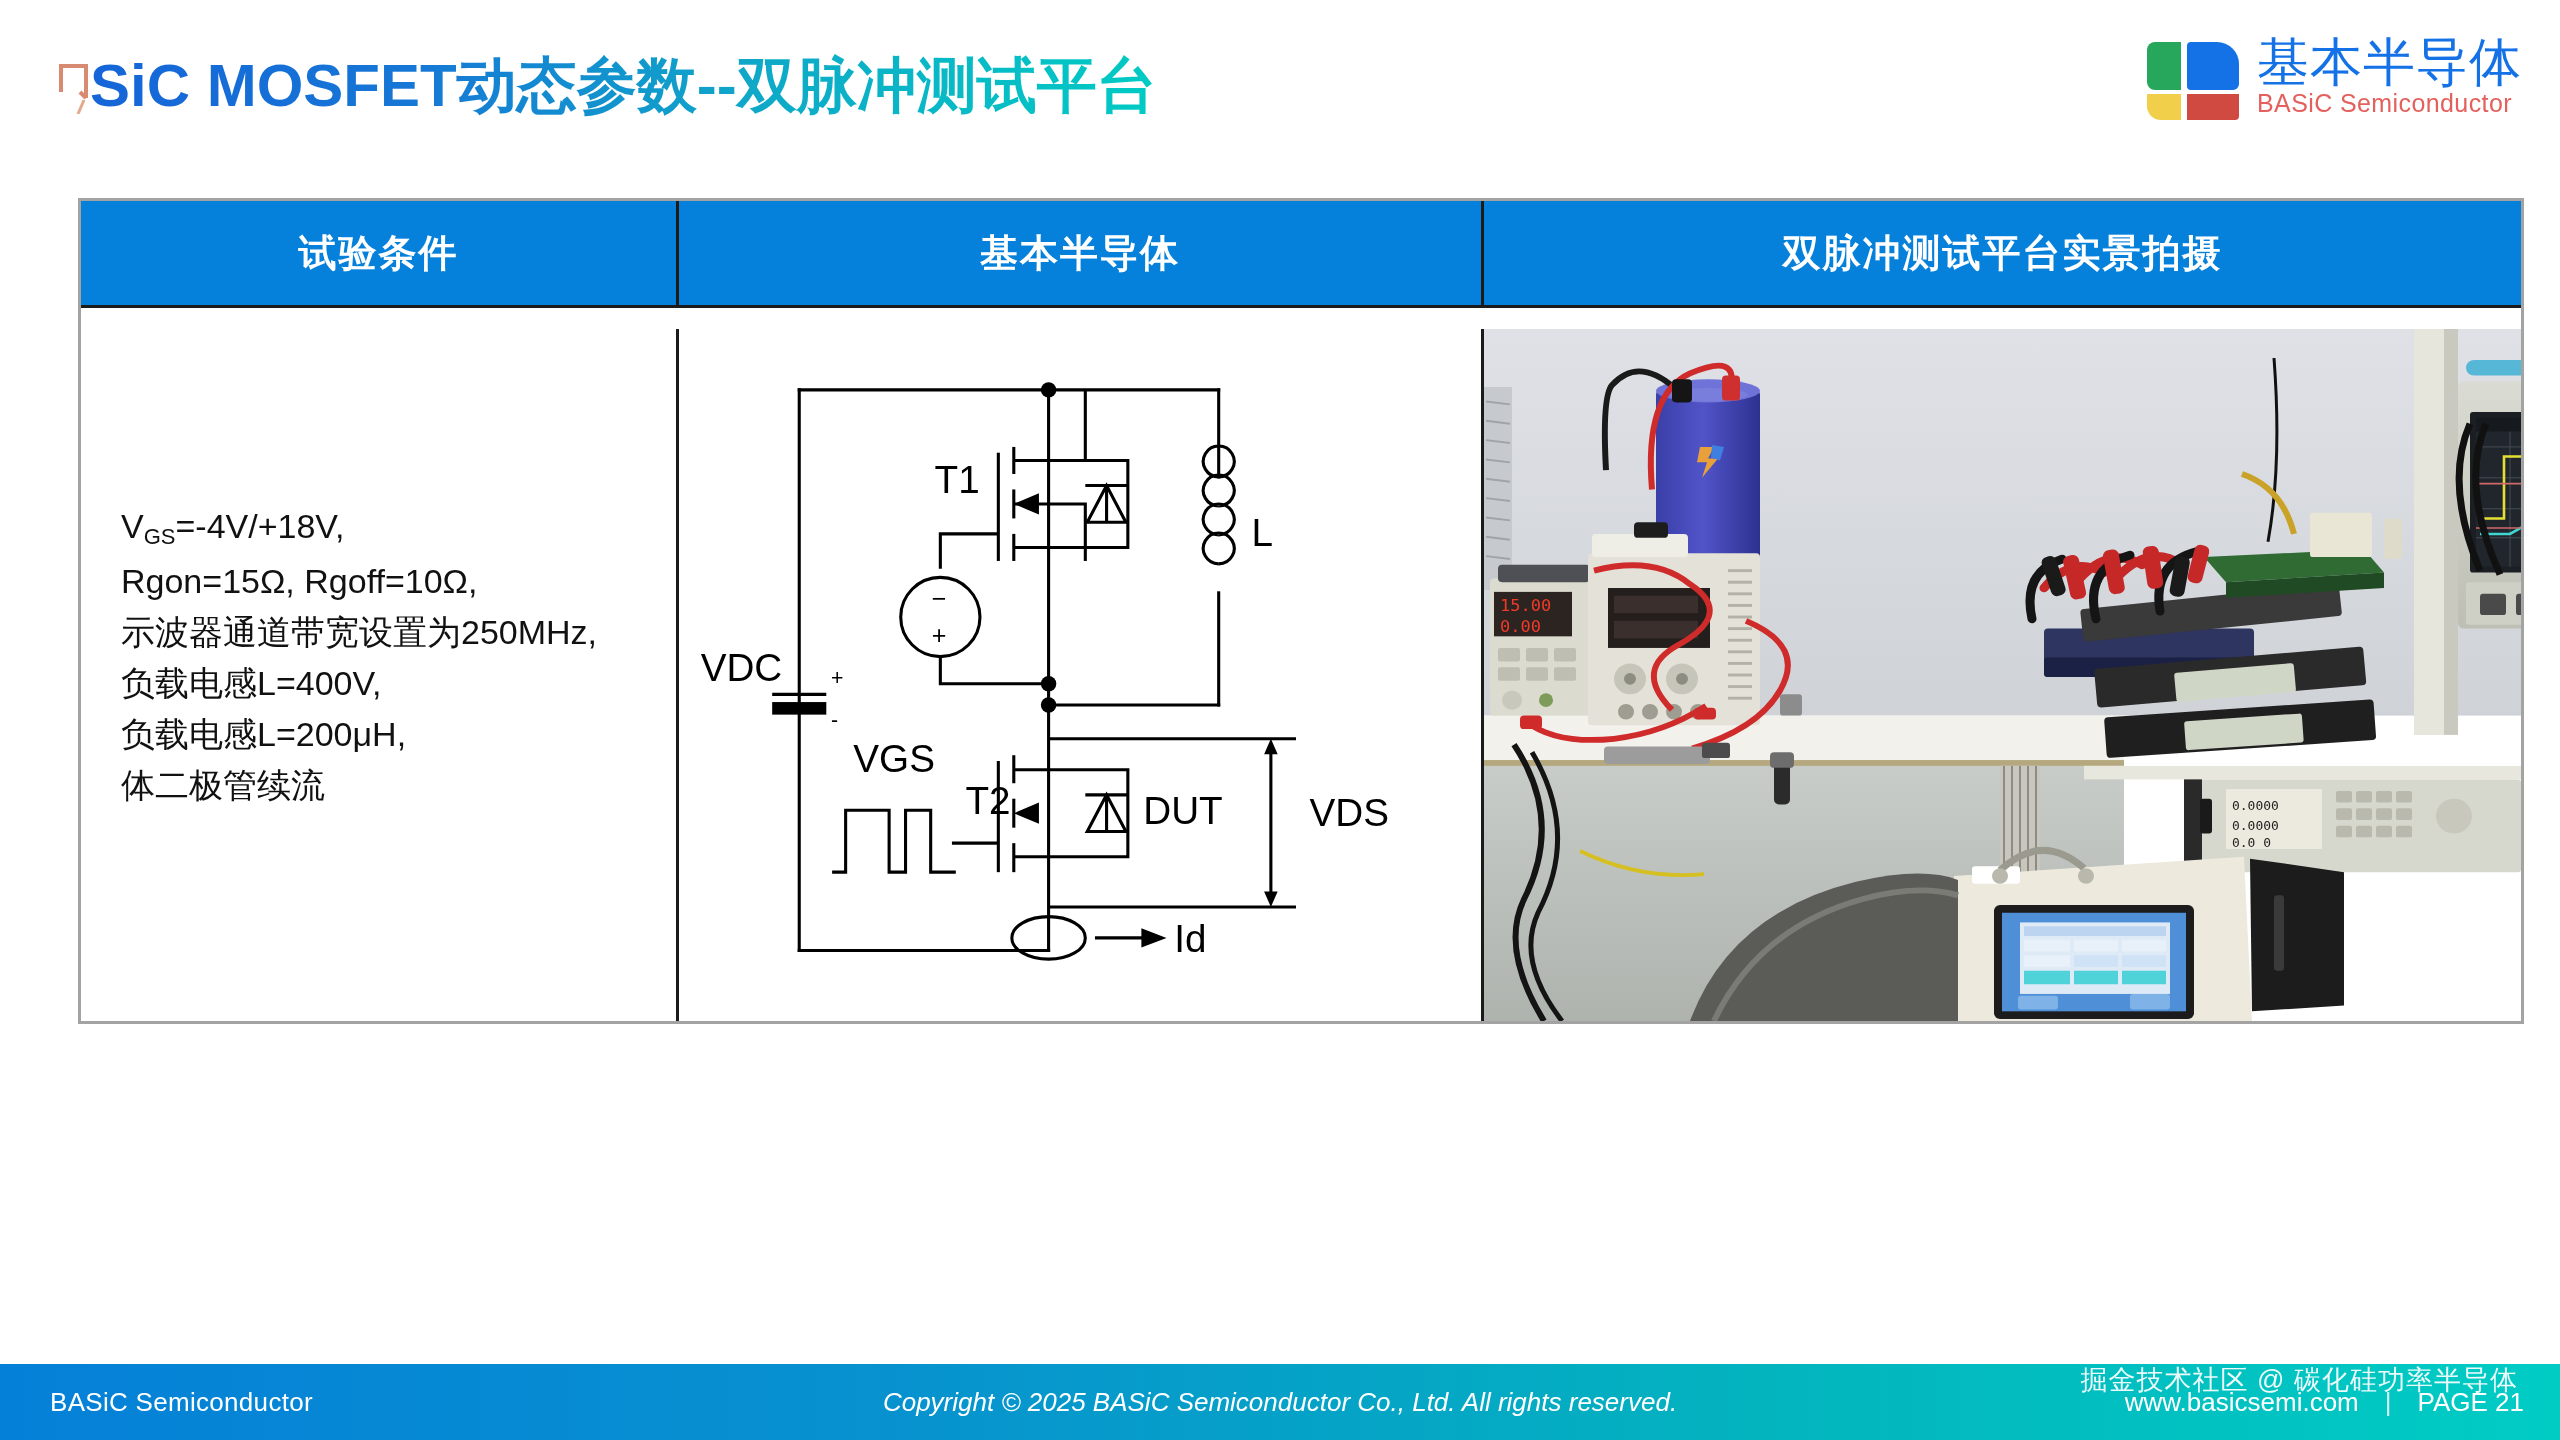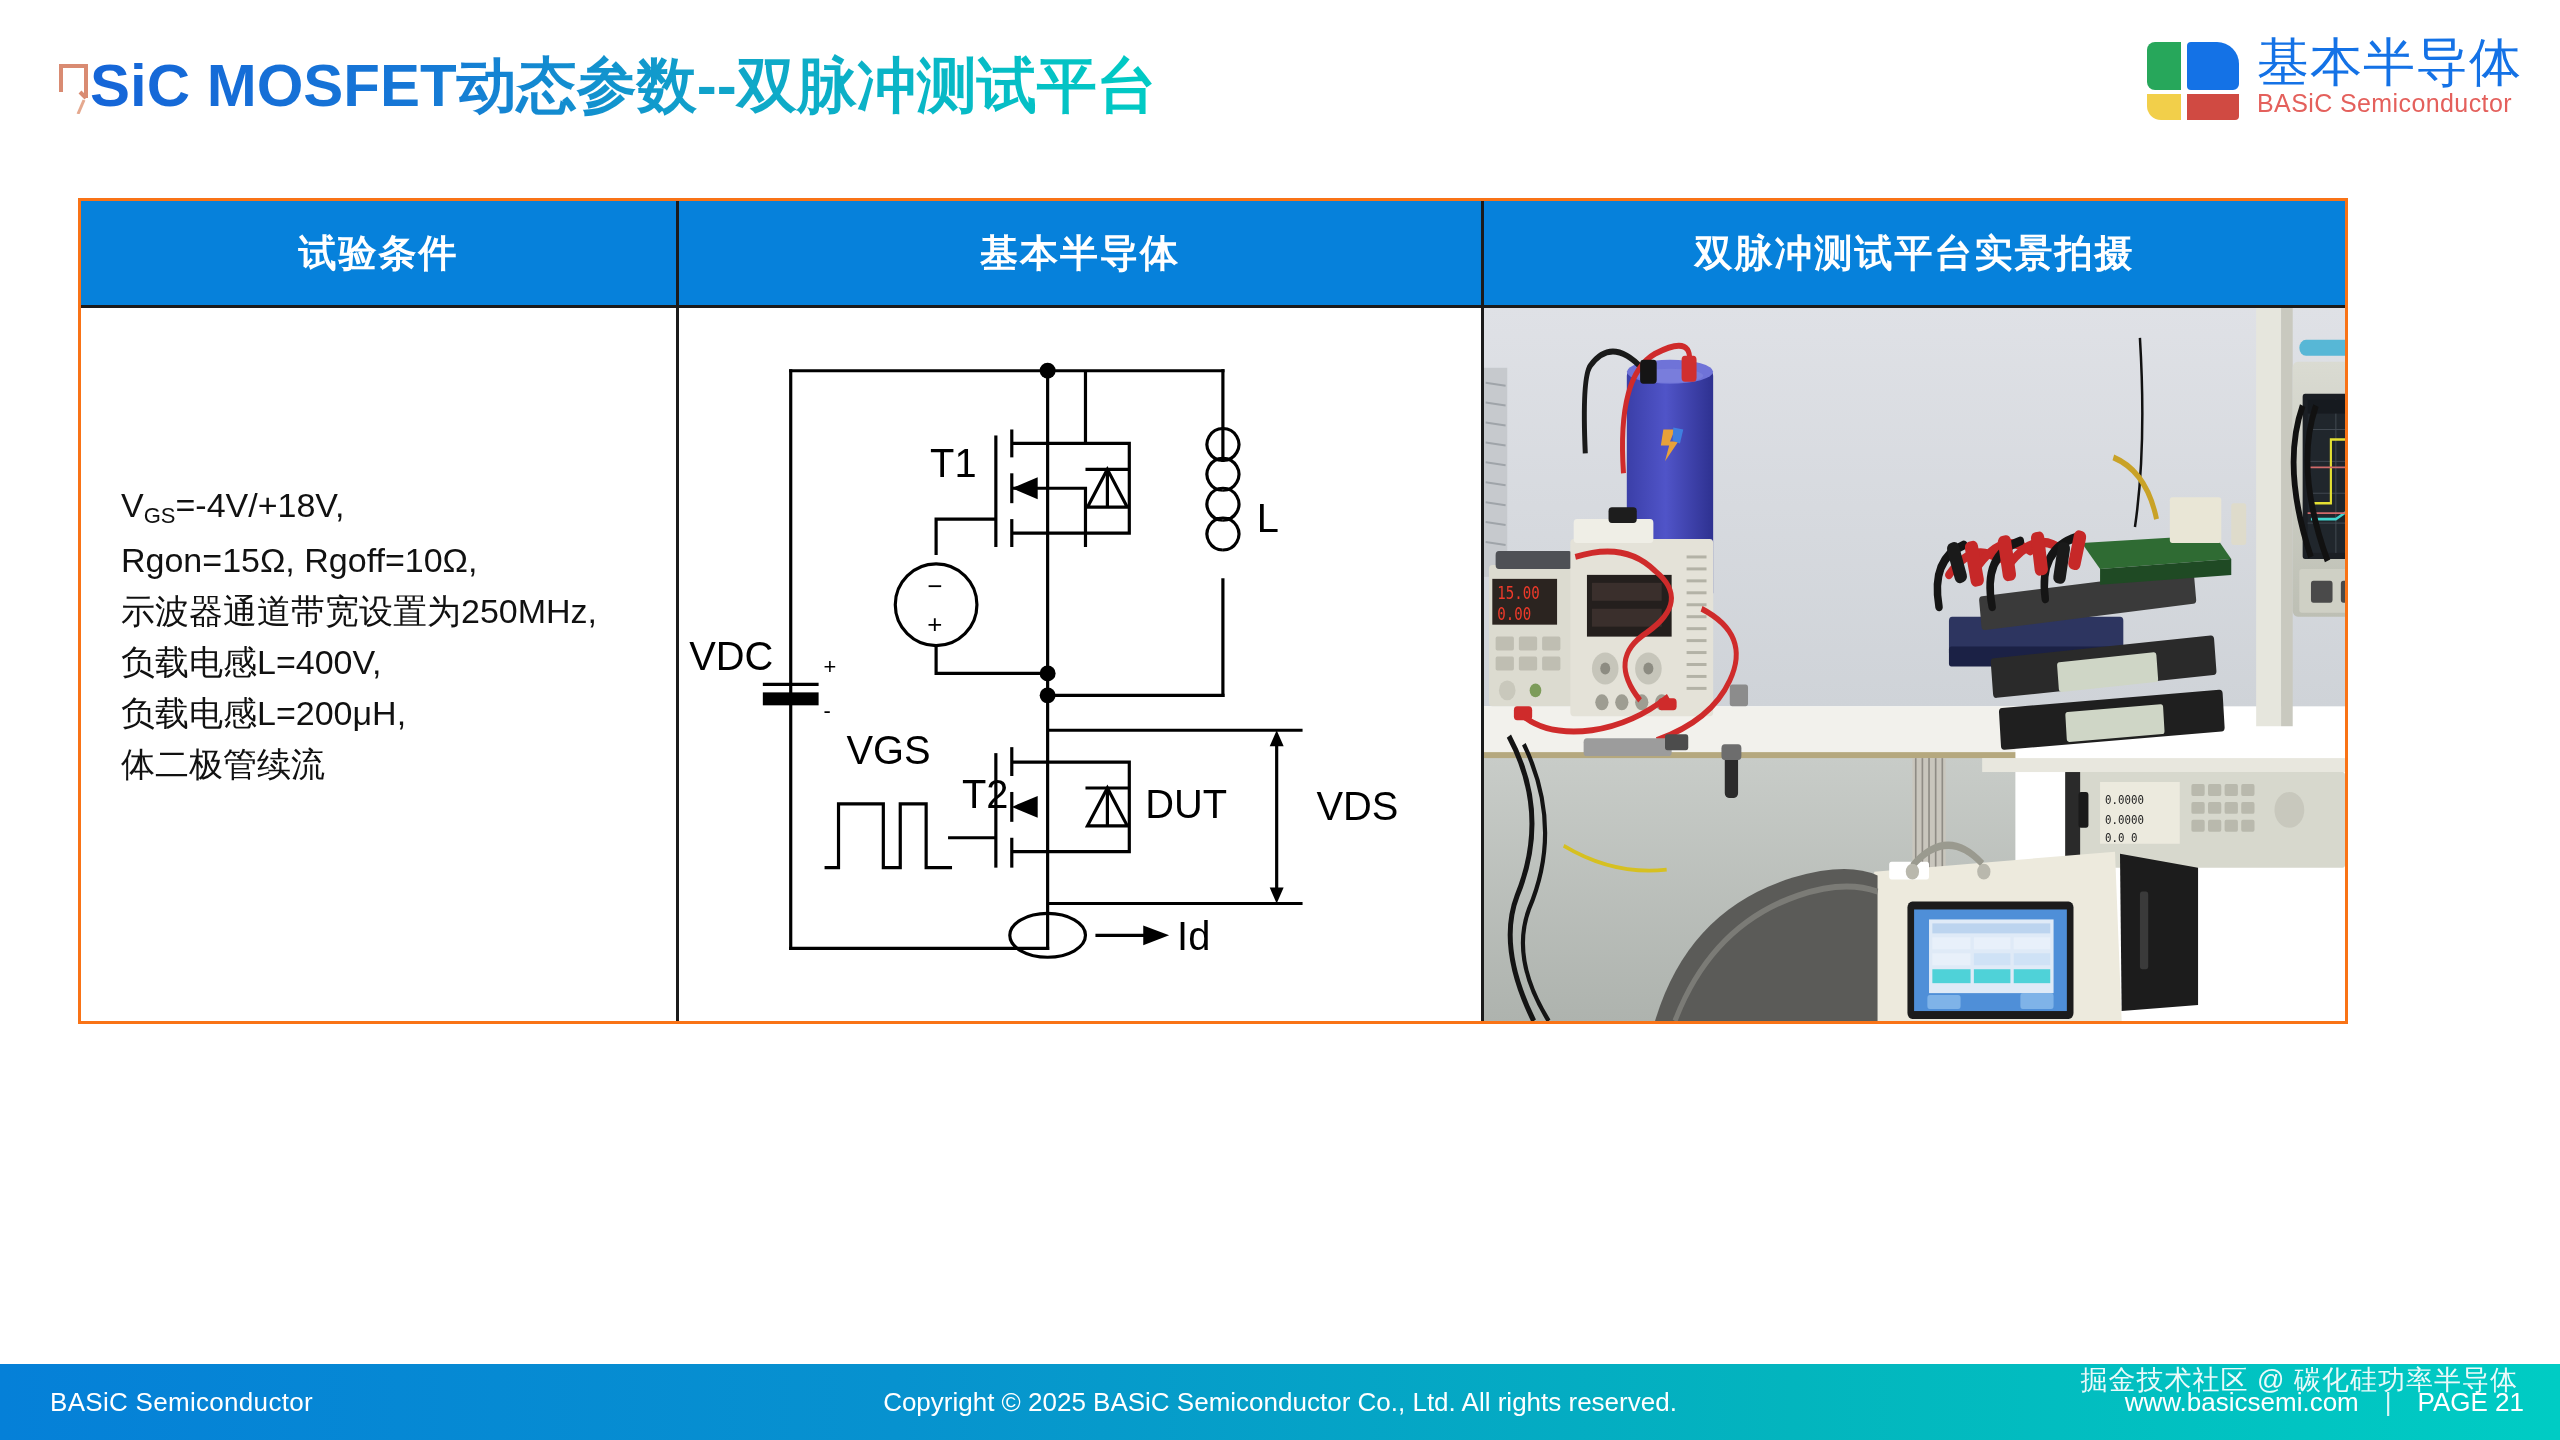--- a/index.html
+++ b/index.html
@@ -32,22 +32,22 @@
                border-radius:4px 22px 6px 4px; }
   .lm-yellow { left:0;    top:60px; width:34px; height:26px; background:#F2CF4A;
                border-radius:0 0 0 14px; }
   .lm-red    { left:40px; top:60px; width:52px; height:26px; background:#D04A42;
                border-radius:0 0 4px 0; }
   .logo-text { display:flex; flex-direction:column; align-items:flex-start; }
   .logo-cn { font-size:52px; font-weight:normal; color:#1472E6; line-height:52px; letter-spacing:1px; }
   .logo-en { font-size:25px; color:#E4605C; line-height:30px; letter-spacing:0.4px; }
 
   
-  .table { position:absolute; left:78px; top:198px; width:2270px; height:826px;
-           border:3px solid #f97316; display:flex; flex-direction:column; }
+  .table { position:absolute; left:78px; top:198px; width:2446px; height:826px;
+           border:3px solid #a3a3a3; display:flex; flex-direction:column;gap:21px; }
   .thead { display:flex; height:107px; flex:0 0 107px; border-bottom:3px solid #1b1b1b; }
   .th { background:#0681DB; color:#fff; font-size:38px; font-weight:bold;
         display:flex; align-items:center; justify-content:center; letter-spacing:2px; }
   .th-1 { width:598px; border-right:3px solid #1b1b1b; }
   .th-2 { width:805px; border-right:3px solid #1b1b1b; }
   .th-3 { flex:1; }
   .tbody { display:flex; flex:1; }
   .td { position:relative; }
   .td-1 { width:598px; border-right:3px solid #1b1b1b; }
   .td-2 { width:805px; border-right:3px solid #1b1b1b; }
@@ -67,21 +67,21 @@
   .photo { position:absolute; inset:0; }
   .photo svg { display:block; width:100%; height:100%; }
 
   
   .footer { position:absolute; left:0; bottom:0; width:2560px; height:76px;
             background:linear-gradient(90deg,#0580D8 0%,#0792CF 35%,#03B5BE 70%,#00CCC4 100%);
             color:#fff; }
   .f-left  { position:absolute; left:50px; top:0; height:76px; display:flex;
              align-items:center; font-size:26px; letter-spacing:0.3px; }
   .f-center{ position:absolute; left:0; top:0; width:2560px; height:76px; display:flex;
-             align-items:center; justify-content:center; font-size:26px; }
+             align-items:center; justify-content:center; font-size:26px;font-style:italic; }
   .f-right { position:absolute; right:36px; top:0; height:76px; display:flex;
              align-items:center; gap:26px; font-size:26px; }
   .f-sep { opacity:.85; }
   .watermark { position:absolute; right:42px; top:-2px; font-size:27px; color:#ffffff;
                opacity:.92; white-space:nowrap; letter-spacing:1px; }
 </style>
 </head>
 <body>
 
 <div class="slide">

